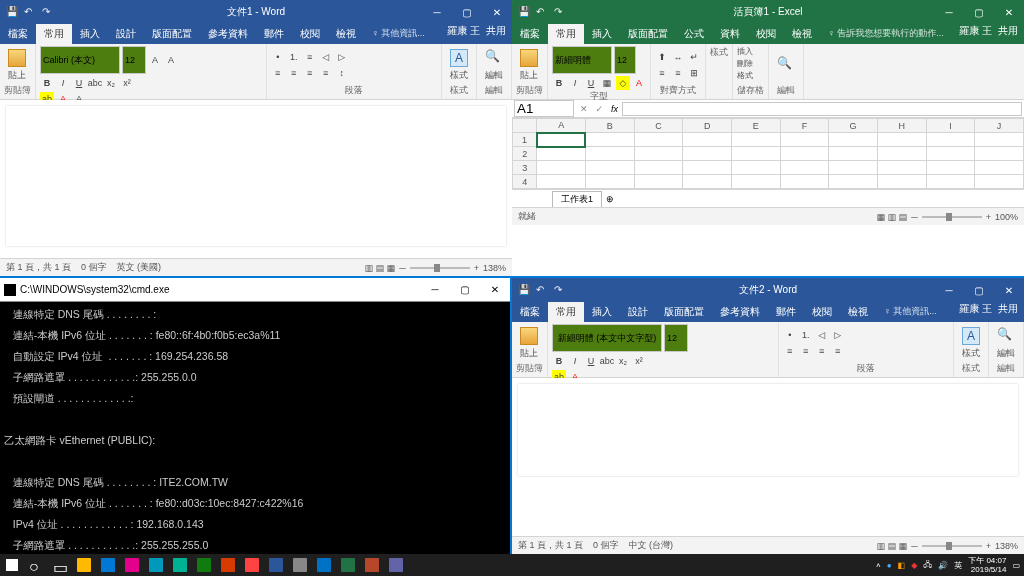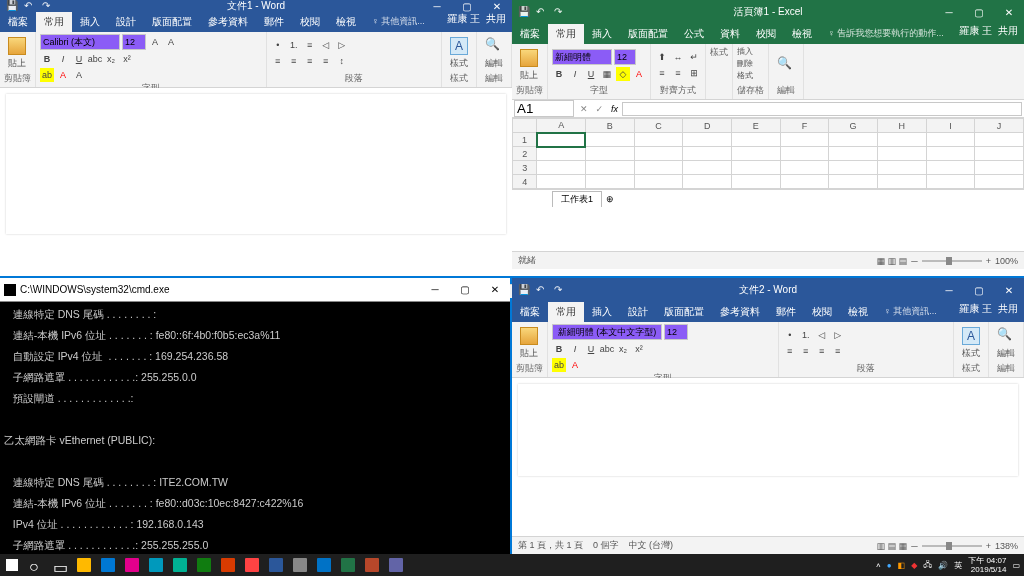--- a/index.html
+++ b/index.html
@@ -33,33 +33,33 @@
 
 
 .ribbon { height: 56px; background: #f3f3f3; border-bottom: 1px solid #d4d4d4; display: flex; font-size: 9px; color: #555; }
 .rgroup { border-right: 1px solid #e1e1e1; padding: 2px 4px; display: flex; flex-direction: column; justify-content: space-between; }
 .rgroup .gname { text-align: center; font-size: 9px; color: #666; }
 .rgroup .gbody { flex: 1; display: flex; align-items: center; gap: 3px; }
 .bigbtn { display: flex; flex-direction: column; align-items: center; gap: 2px; padding: 2px 4px; }
 .bigbtn .ico { width: 18px; height: 18px; }
 .fontbox { display: flex; flex-direction: column; gap: 2px; }
 .fontrow { display: flex; gap: 2px; align-items: center; }
-.combo { background: #8b5cf6; border: 1px solid #c8c8c8; height: 16px; font-size: 9px; padding: 0 2px; }
+.combo { background: #4d7c0f; border: 1px solid #c8c8c8; height: 28px; font-size: 9px; padding: 0 2px; }
 .minibtn { width: 14px; height: 14px; border: 1px solid transparent; display: inline-flex; align-items: center; justify-content: center; font-size: 9px; color: #444; }
 .minibtn.b { font-weight: bold; }
 .minibtn.i { font-style: italic; }
 .minibtn.u { text-decoration: underline; }
 
 
 .docarea { background: #fff; flex: 1; position: relative; }
 .word .docpage { margin: 6px; background: #fff; box-shadow: 0 0 2px rgba(0,0,0,.2); height: 140px; }
 .q4 .docpage { height: 92px; }
 
 
-.statusbar { height: 18px; background: #f3f3f3; border-top: 1px solid #d4d4d4; display: flex; align-items: center; font-size: 9px; color: #555; padding: 0 6px; gap: 10px; margin-top: 44px; }
+.statusbar { height: 18px; background: #f3f3f3; border-top: 1px solid #d4d4d4; display: flex; align-items: center; font-size: 9px; color: #555; padding: 0 6px; gap: 10px; }
 .statusbar .zoom { margin-left: auto; display: flex; align-items: center; gap: 4px; }
 .slider { width: 60px; height: 2px; background: #bbb; position: relative; }
 .slider::after { content: ""; position: absolute; left: 40%; top: -3px; width: 6px; height: 8px; background: #888; }
 
 
 .fx { height: 18px; background: #fff; border-bottom: 1px solid #d4d4d4; display: flex; align-items: center; font-size: 9px; }
 .fx .namebox { width: 60px; border: 1px solid #c8c8c8; margin: 0 2px; padding: 0 2px; }
 .fx .fxbar { flex: 1; border: 1px solid #c8c8c8; margin-right: 2px; height: 14px; }
 .grid { background: #fff; }
 .grid table { border-collapse: collapse; width: 100%; font-size: 9px; }

